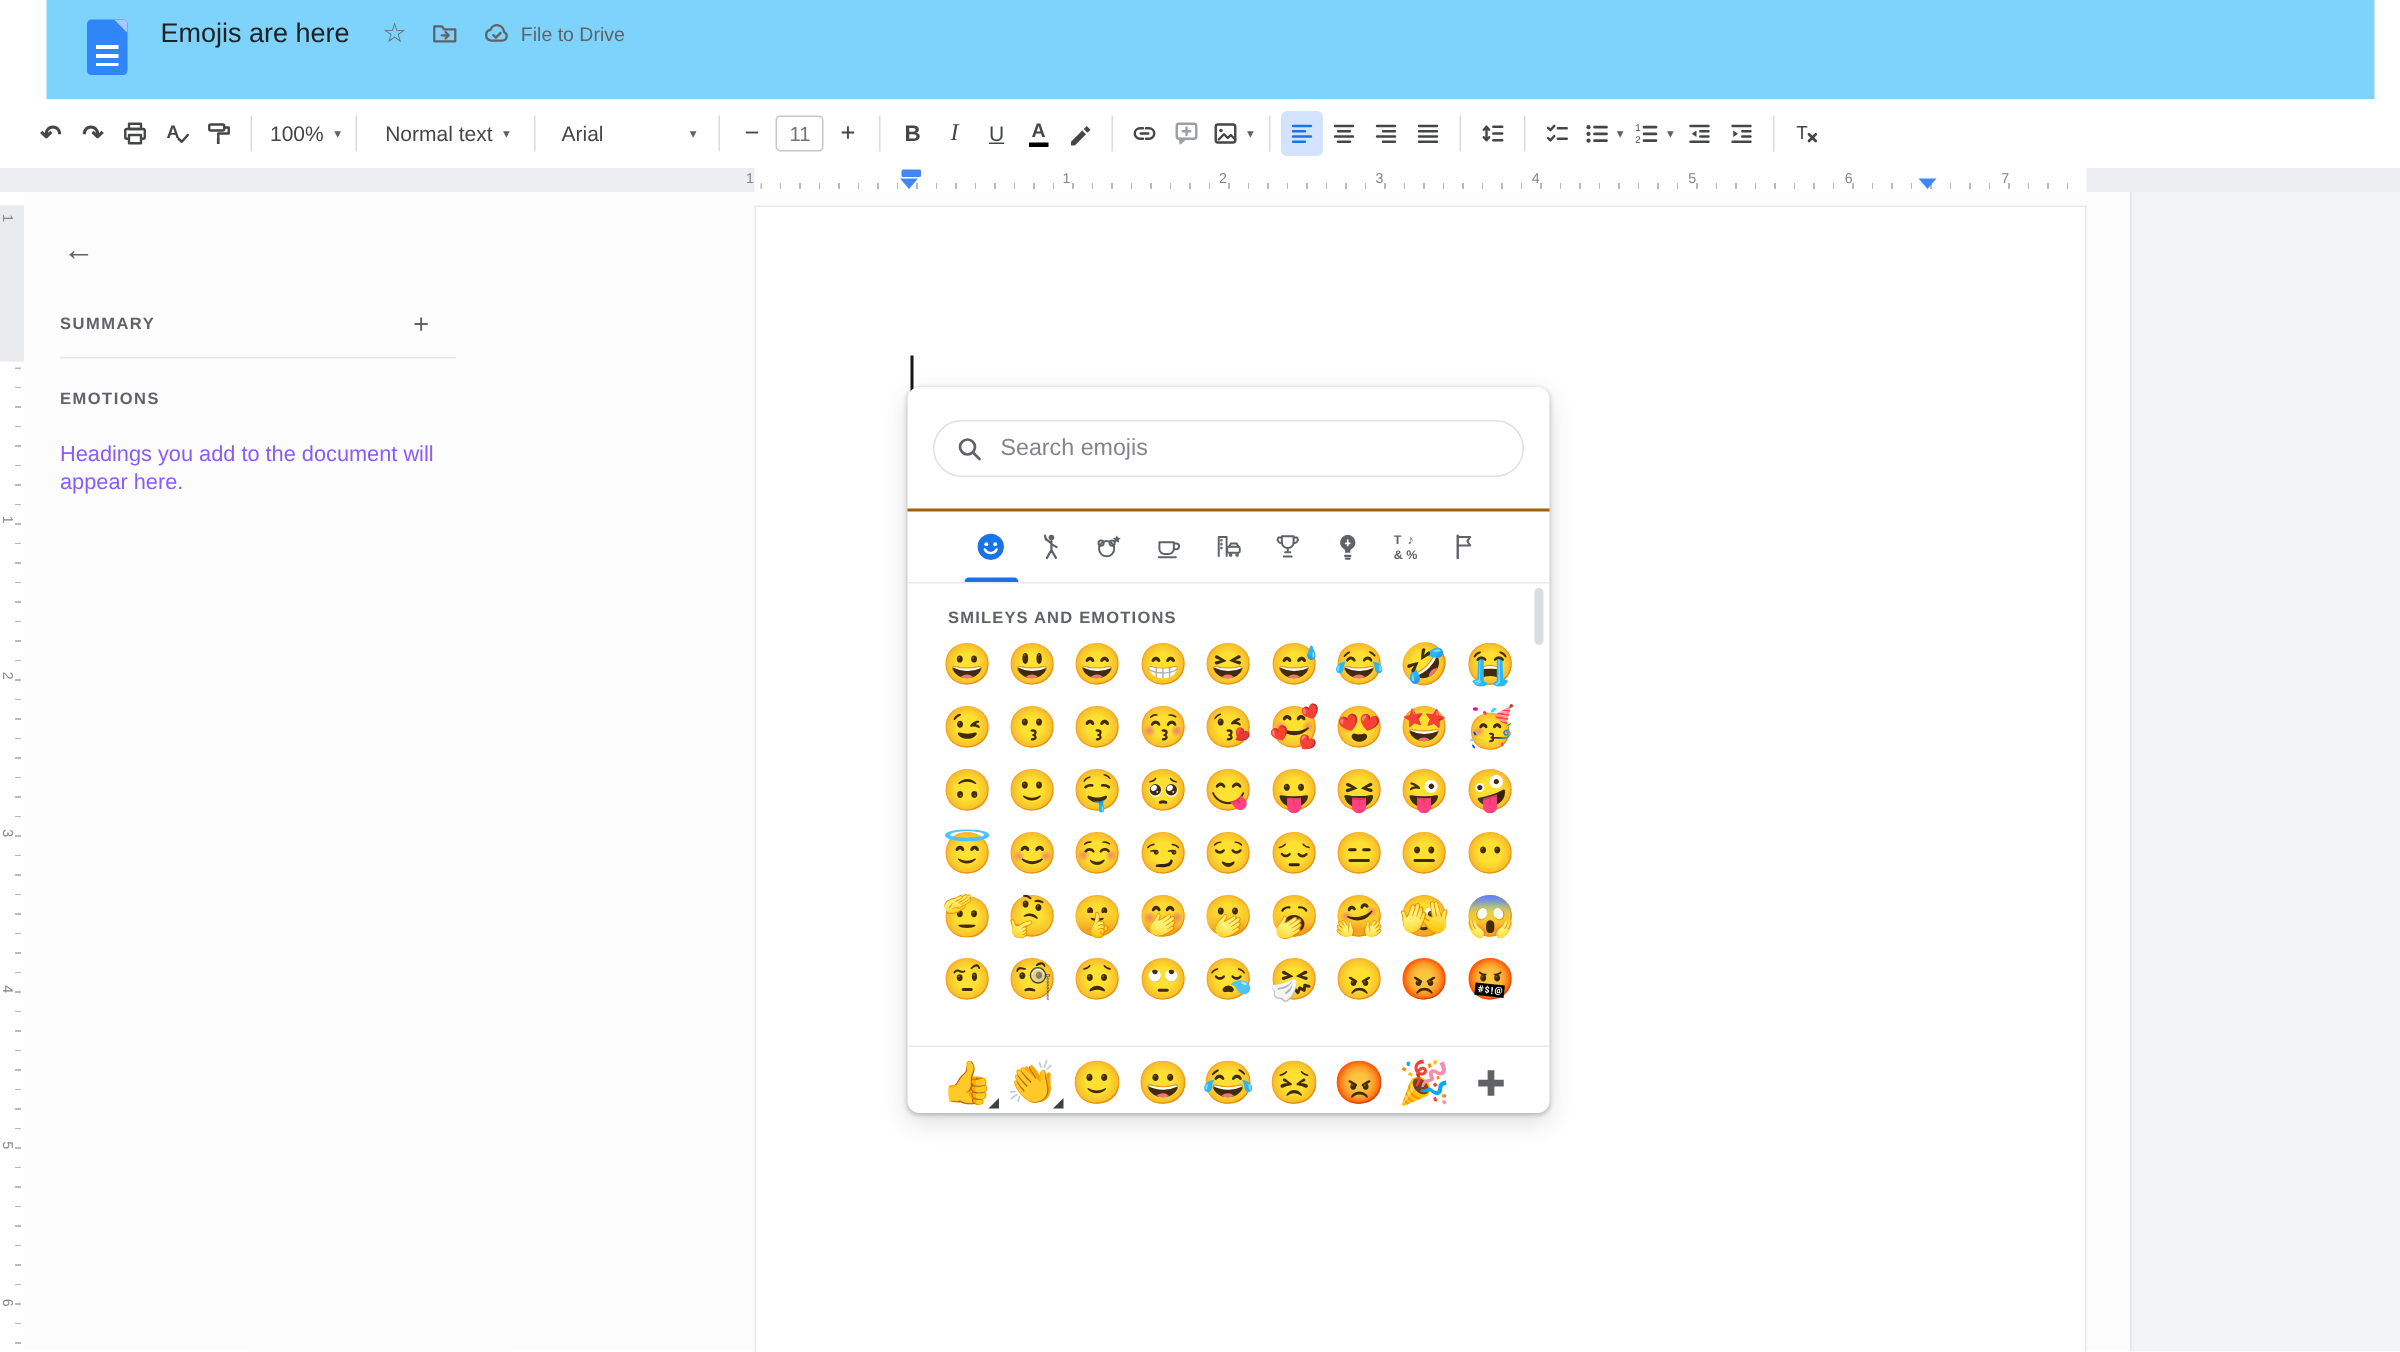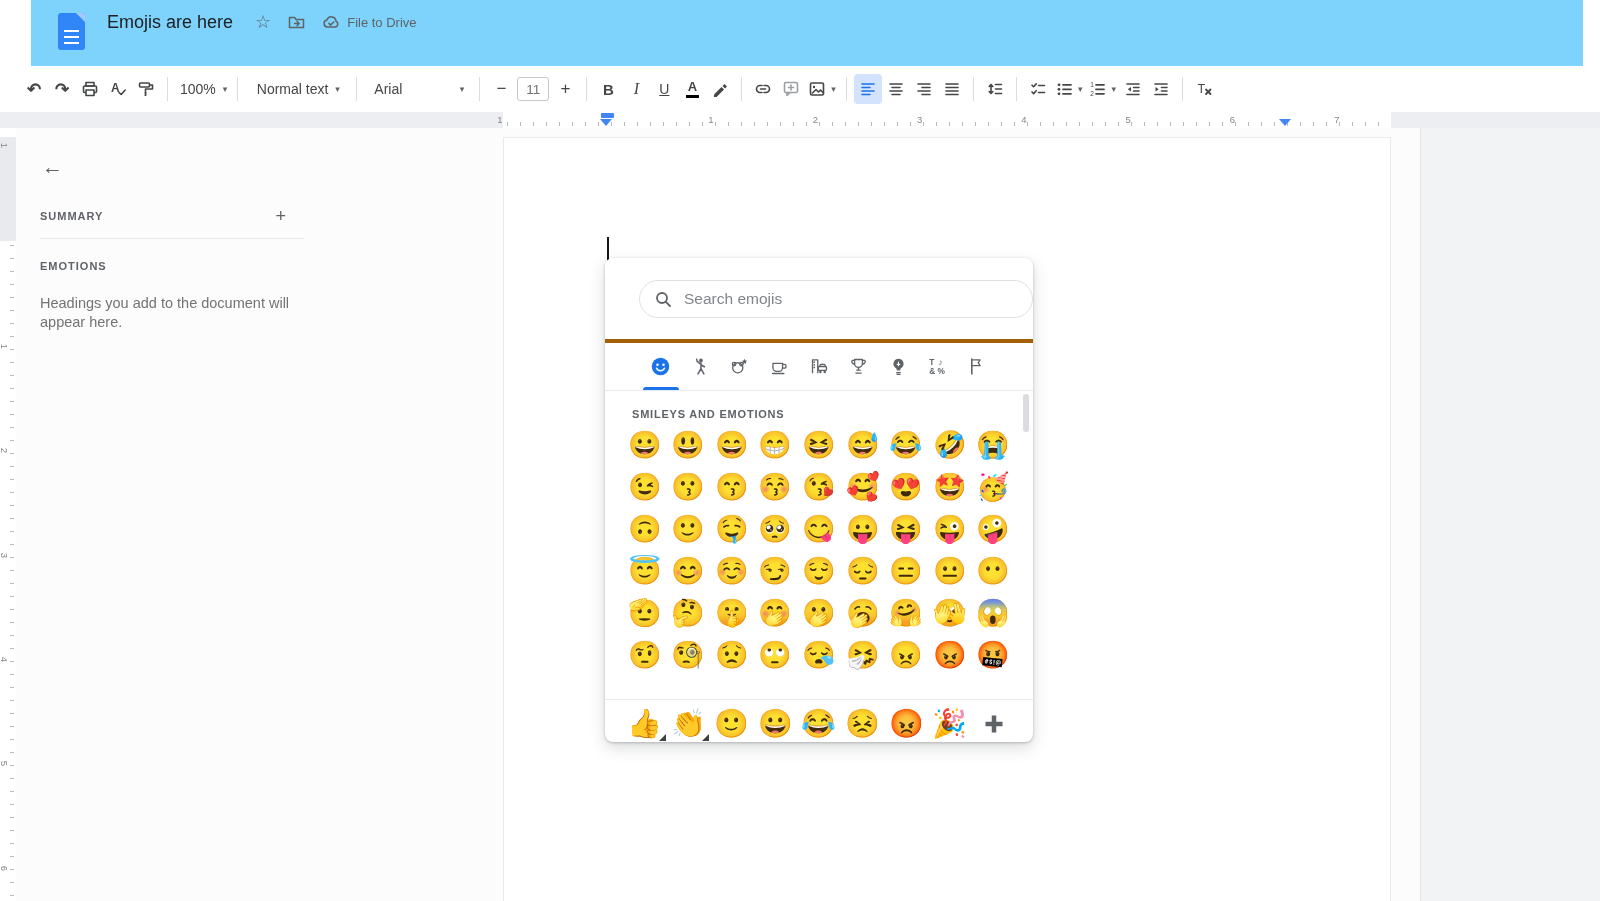--- a/index.html
+++ b/index.html
@@ -56,30 +56,30 @@
   .vmargin{position:absolute;left:0;right:0;top:9px;height:104px;background:#e8eaed;}
   .vnum{position:absolute;left:2px;font-size:9.5px;color:#80868b;transform:rotate(90deg);transform-origin:center;}
 
   .outline-panel{position:absolute;left:16px;top:0;width:296px;height:100%;}
   .back-arrow{position:absolute;left:20px;top:26px;font-size:21px;color:#5f6368;background:none;border:0;cursor:pointer;}
   .sum-row{position:absolute;left:24px;top:78px;width:252px;display:flex;align-items:center;justify-content:space-between;}
   .panel-label{font-size:11px;font-weight:700;letter-spacing:1px;color:#5f6368;}
   .sum-plus{font-size:18px;color:#5f6368;background:none;border:0;cursor:pointer;line-height:1;}
   .panel-div{position:absolute;left:24px;top:110px;width:264px;height:1px;background:#e7e8ea;}
   .outline-label{position:absolute;left:24px;top:132px;}
-  .outline-hint{position:absolute;left:24px;top:166px;width:256px;font-size:14.5px;line-height:19px;color:#737373;margin:0;}
+  .outline-hint{position:absolute;left:24px;top:166px;width:256px;font-size:14.5px;line-height:19px;color:#8b5cf6;margin:0;}
 
   .page{position:absolute;left:503px;top:9px;width:886px;height:764px;background:#fff;border:1px solid #e7e9ec;border-bottom:none;}
   .right-panel{position:absolute;left:1420px;top:0;width:180px;height:100%;background:#f1f3f4;border-left:1px solid #e2e4e7;}
   .cursor{position:absolute;left:607px;top:109px;width:2px;height:27px;background:#151515;}
 
   
   .emoji-popup{position:absolute;left:605px;top:130px;width:428px;height:484px;background:#fff;border-radius:8px;
     box-shadow:0 1px 3px rgba(60,64,67,.3),0 6px 16px rgba(60,64,67,.18);z-index:5;}
-  .search-wrap{height:81px;display:flex;align-items:center;justify-content:flex-end;border-bottom:4px solid #a16207;}
+  .search-wrap{height:81px;display:flex;align-items:center;justify-content:center;border-bottom:2px solid #a16207;}
   .search-box{width:364px;height:36px;border:1px solid #dfe1e5;border-radius:19px;display:flex;align-items:center;padding:0 14px;gap:10px;}
   .search-box svg{flex:none;stroke:#5f6368;fill:none;stroke-width:1.8;stroke-linecap:round;}
   .search-box input{border:0;outline:0;font-size:15.5px;color:#202124;width:100%;font-family:inherit;background:none;}
   .search-box input::placeholder{color:#80868b;}
   .tabs{height:47px;border-bottom:1px solid #e8eaec;display:flex;align-items:stretch;padding:0 36px;}
   .tab{flex:1;display:flex;align-items:center;justify-content:center;position:relative;background:none;border:0;cursor:pointer;padding:0;}
   .tab svg{width:21px;height:21px;stroke:#5f6368;fill:none;stroke-width:1.5;stroke-linecap:round;stroke-linejoin:round;}
   .tab.active::after{content:"";position:absolute;left:2px;right:2px;bottom:0;height:3px;background:#1a73e8;border-radius:3px 3px 0 0;}
   .picker-body{position:relative;height:308px;overflow:hidden;}
   .section-title{padding:17px 0 4px 27px;font-size:11px;font-weight:700;letter-spacing:.8px;color:#5f6368;}

